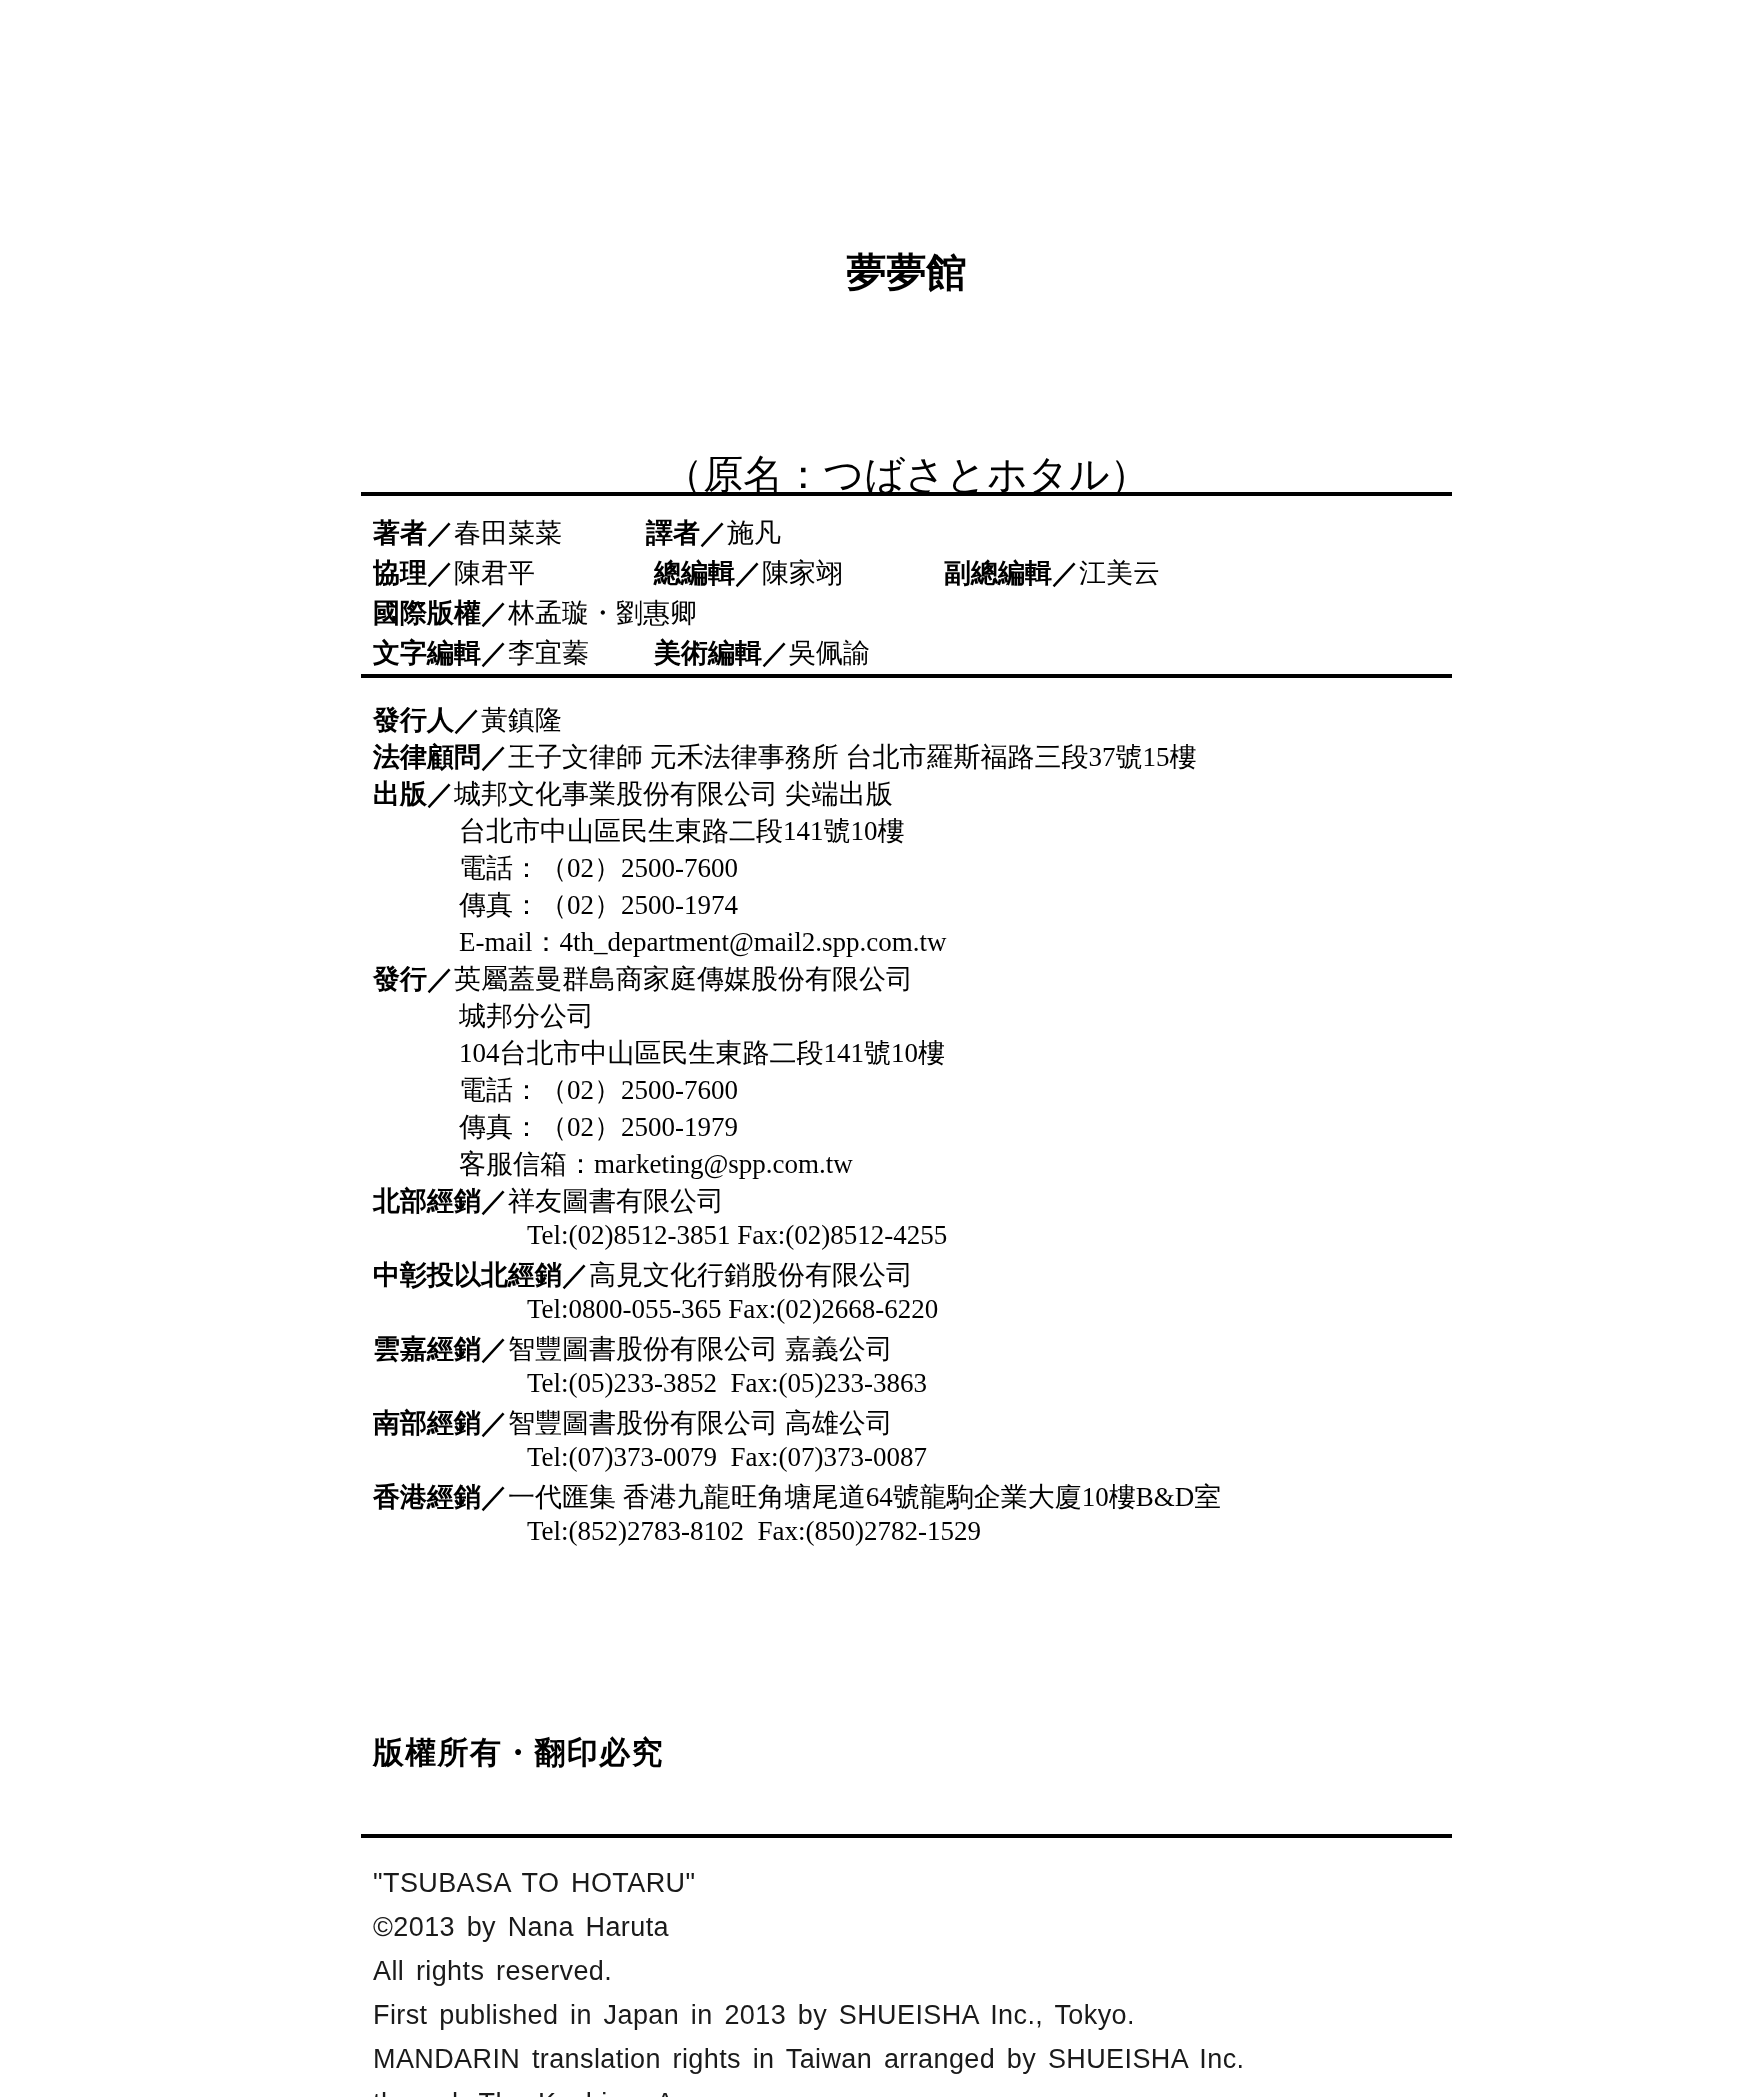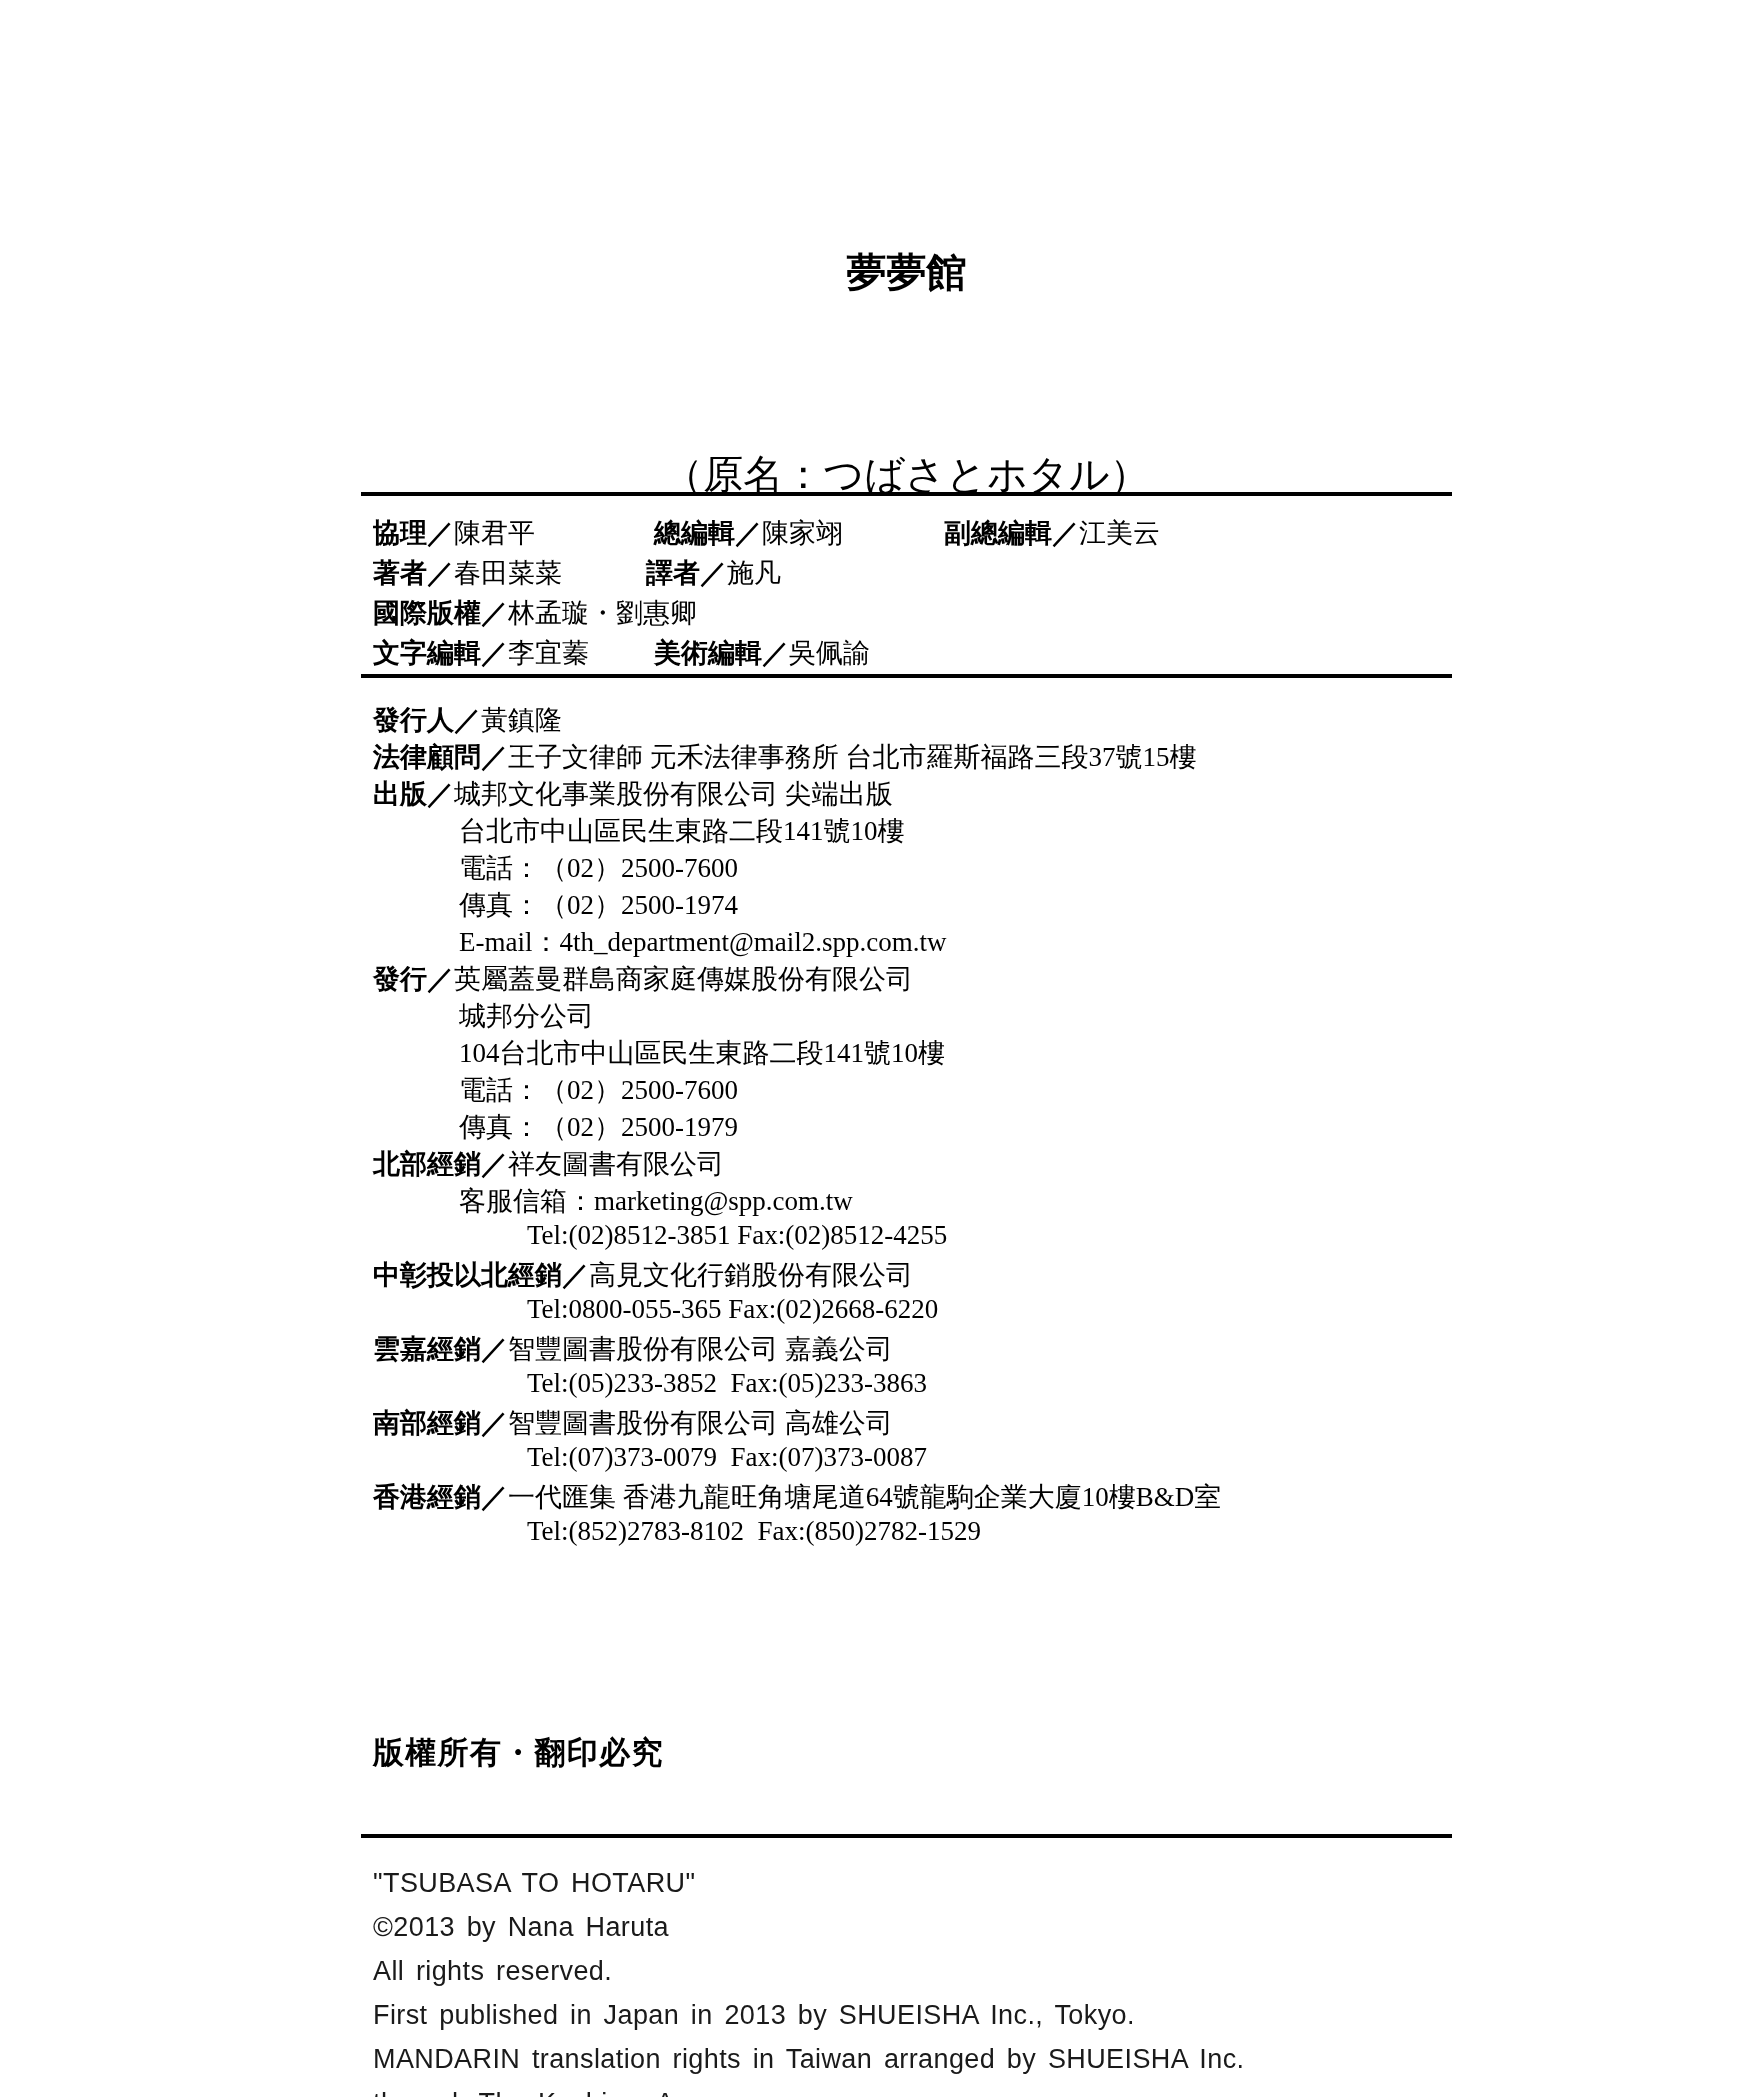--- a/index.html
+++ b/index.html
@@ -87,27 +87,27 @@
 
 <div class="page">
 
   <div class="centerblock imprint">夢夢館</div>
   <div class="centerblock original">（原名：つばさとホタル）</div>
 
   <div class="rule rule1"></div>
 
   <div class="staff">
     <div class="staff-row">
+      <span class="staff-pair c0"><span class="lbl">著者</span><span class="sep">／</span><span class="val">春田菜菜</span></span>
+      <span class="staff-pair c650"><span class="lbl">譯者</span><span class="sep">／</span><span class="val">施凡</span></span>
+    </div>
+    <div class="staff-row">
       <span class="staff-pair c0"><span class="lbl">協理</span><span class="sep">／</span><span class="val">陳君平</span></span>
       <span class="staff-pair c670"><span class="lbl">總編輯</span><span class="sep">／</span><span class="val">陳家翊</span></span>
       <span class="staff-pair c1360"><span class="lbl">副總編輯</span><span class="sep">／</span><span class="val">江美云</span></span>
-    </div>
-    <div class="staff-row">
-      <span class="staff-pair c0"><span class="lbl">著者</span><span class="sep">／</span><span class="val">春田菜菜</span></span>
-      <span class="staff-pair c650"><span class="lbl">譯者</span><span class="sep">／</span><span class="val">施凡</span></span>
     </div>
     <div class="staff-row">
       <span class="staff-pair c0"><span class="lbl">國際版權</span><span class="sep">／</span><span class="val">林孟璇・劉惠卿</span></span>
     </div>
     <div class="staff-row">
       <span class="staff-pair c0"><span class="lbl">文字編輯</span><span class="sep">／</span><span class="val">李宜蓁</span></span>
       <span class="staff-pair c670"><span class="lbl">美術編輯</span><span class="sep">／</span><span class="val">吳佩諭</span></span>
     </div>
   </div>
 
@@ -119,22 +119,22 @@
     <div class="pub-line"><span class="lbl">出版</span><span class="sep">／</span><span class="val">城邦文化事業股份有限公司 尖端出版</span></div>
     <div class="pub-line ind1"><span class="val">台北市中山區民生東路二段141號10樓</span></div>
     <div class="pub-line ind1"><span class="val">電話：（02）2500-7600</span></div>
     <div class="pub-line ind1"><span class="val">傳真：（02）2500-1974</span></div>
     <div class="pub-line ind1"><span class="val">E-mail：4th_department@mail2.spp.com.tw</span></div>
     <div class="pub-line"><span class="lbl">發行</span><span class="sep">／</span><span class="val">英屬蓋曼群島商家庭傳媒股份有限公司</span></div>
     <div class="pub-line ind1"><span class="val">城邦分公司</span></div>
     <div class="pub-line ind1"><span class="val">104台北市中山區民生東路二段141號10樓</span></div>
     <div class="pub-line ind1"><span class="val">電話：（02）2500-7600</span></div>
     <div class="pub-line ind1"><span class="val">傳真：（02）2500-1979</span></div>
+    <div class="pub-line ind1"><span class="val">客服信箱：marketing@spp.com.tw</span></div>
     <div class="pub-line"><span class="lbl">北部經銷</span><span class="sep">／</span><span class="val">祥友圖書有限公司</span></div>
-    <div class="pub-line ind1"><span class="val">客服信箱：marketing@spp.com.tw</span></div>
     <div class="pub-line ind2"><span class="val">Tel:(02)8512-3851 Fax:(02)8512-4255</span></div>
     <div class="pub-line"><span class="lbl">中彰投以北經銷</span><span class="sep">／</span><span class="val">高見文化行銷股份有限公司</span></div>
     <div class="pub-line ind2"><span class="val">Tel:0800-055-365 Fax:(02)2668-6220</span></div>
     <div class="pub-line"><span class="lbl">雲嘉經銷</span><span class="sep">／</span><span class="val">智豐圖書股份有限公司 嘉義公司</span></div>
     <div class="pub-line ind2"><span class="val">Tel:(05)233-3852  Fax:(05)233-3863</span></div>
     <div class="pub-line"><span class="lbl">南部經銷</span><span class="sep">／</span><span class="val">智豐圖書股份有限公司 高雄公司</span></div>
     <div class="pub-line ind2"><span class="val">Tel:(07)373-0079  Fax:(07)373-0087</span></div>
     <div class="pub-line"><span class="lbl">香港經銷</span><span class="sep">／</span><span class="val">一代匯集 香港九龍旺角塘尾道64號龍駒企業大廈10樓B&amp;D室</span></div>
     <div class="pub-line ind2"><span class="val">Tel:(852)2783-8102  Fax:(850)2782-1529</span></div>
   </div>

